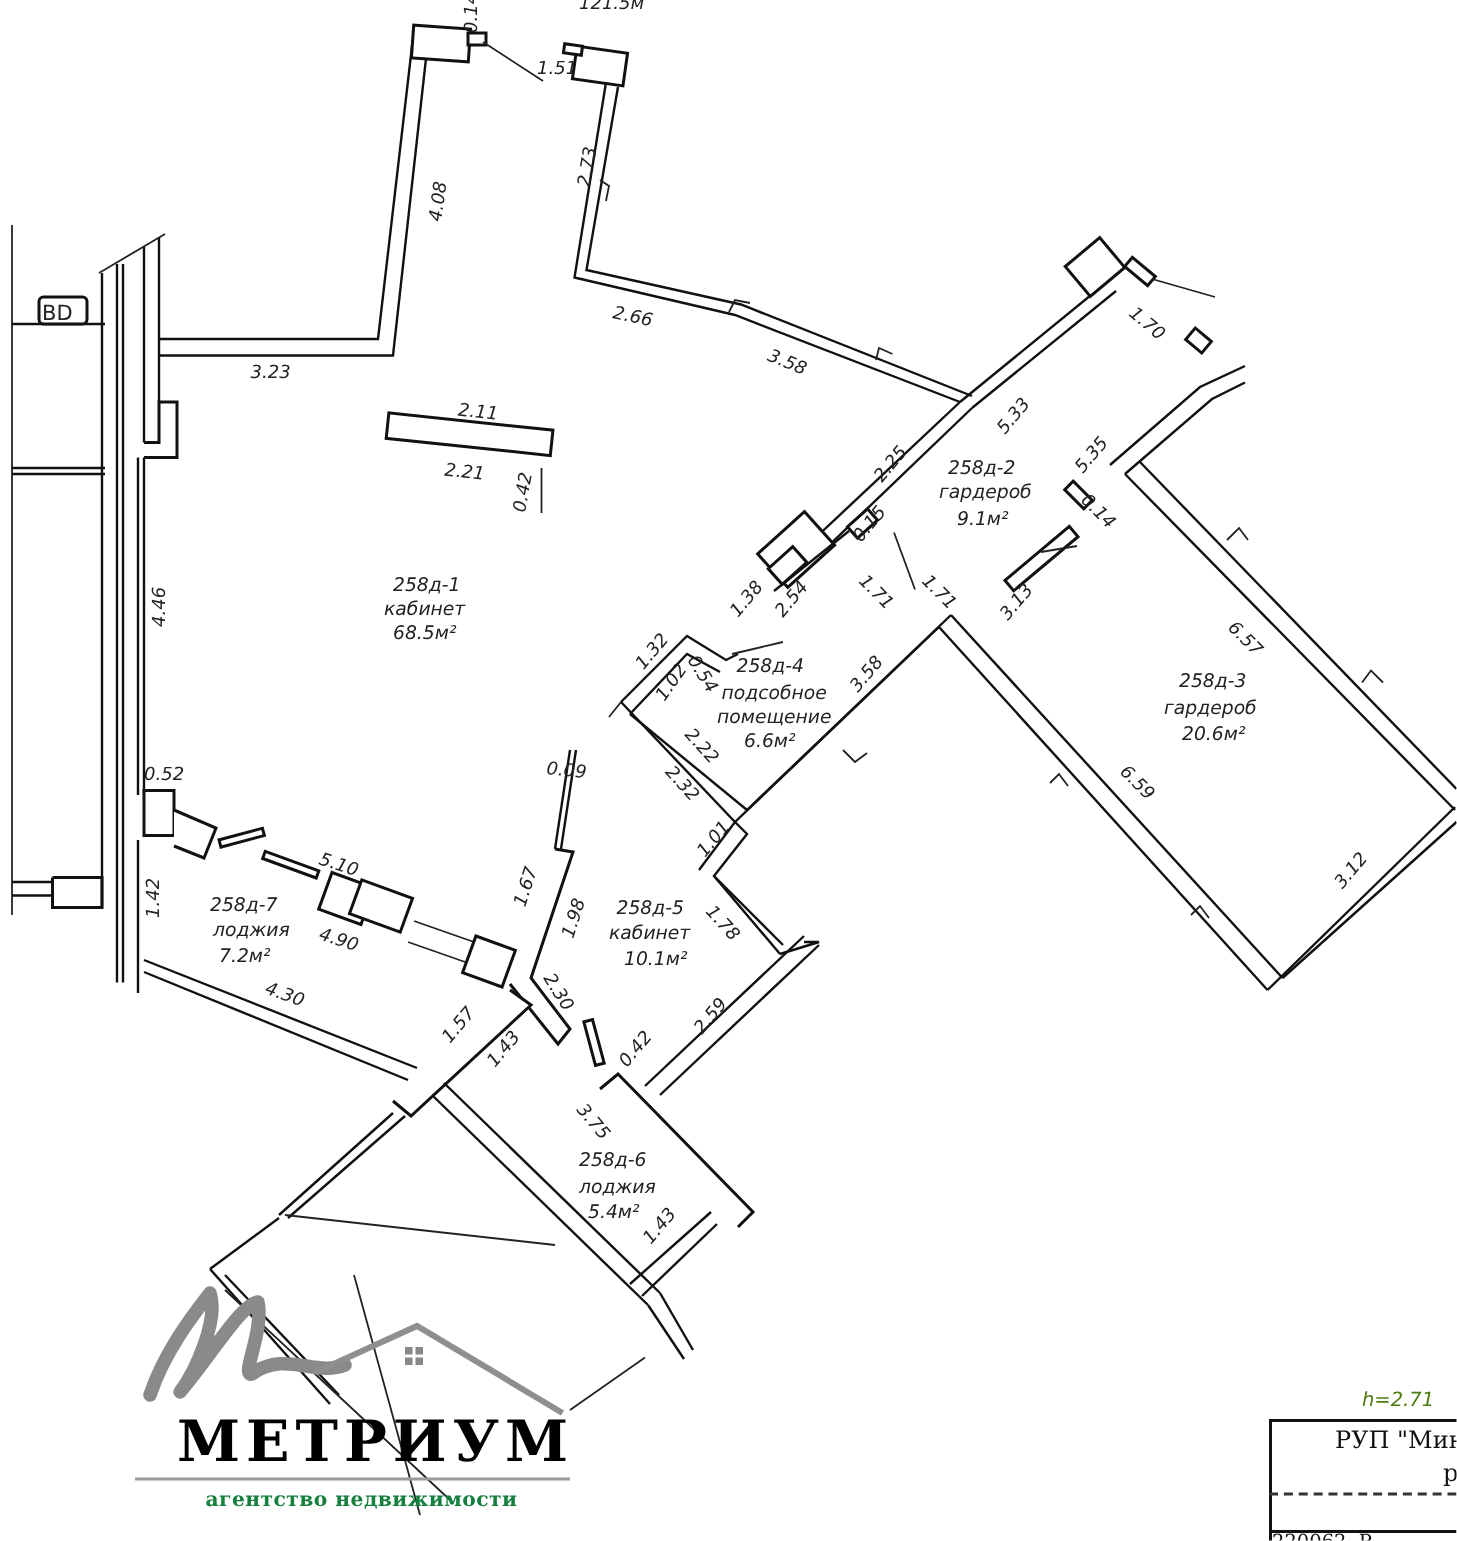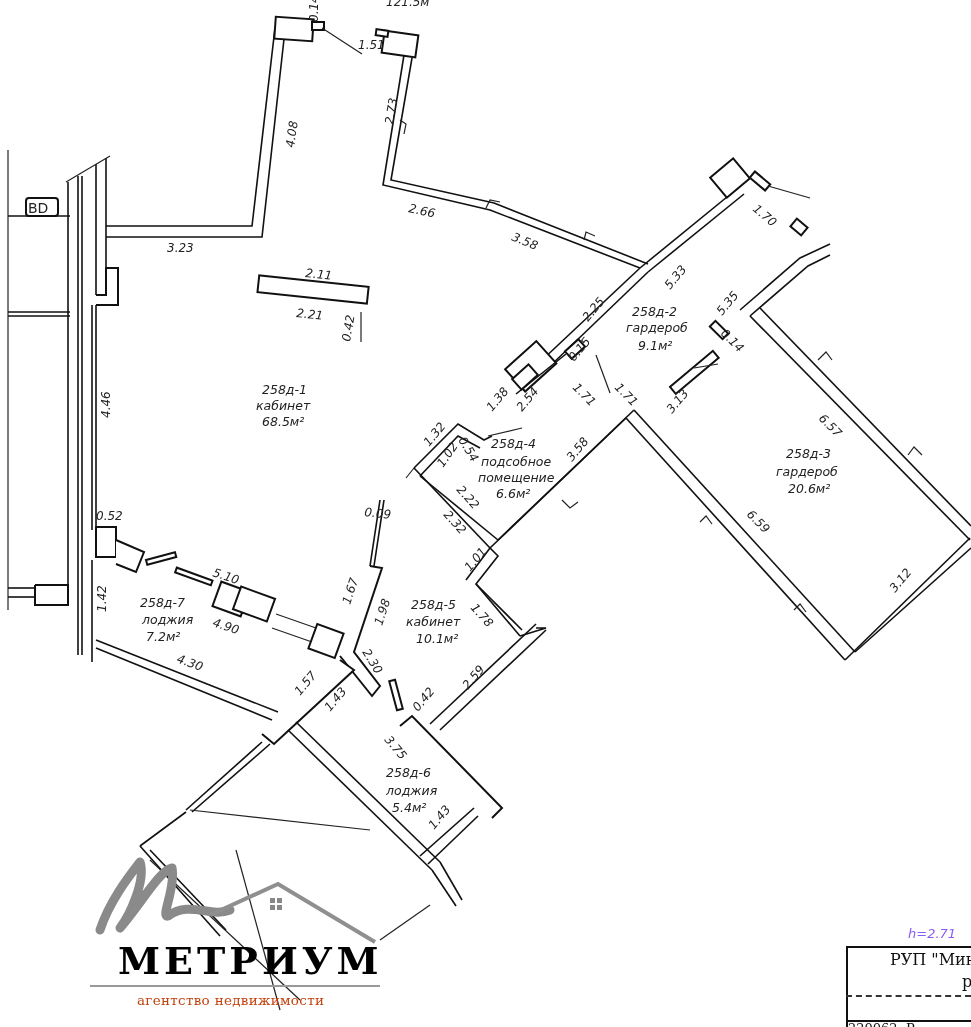--- a/index.html
+++ b/index.html
@@ -6,24 +6,24 @@
   body { width:971px; height:1027px; position:relative; overflow:hidden; font-family:"DejaVu Sans", sans-serif; }
   #plan { position:absolute; left:0; top:0; width:971px; height:1027px; }
   .wall { fill:#ffffff; stroke:#111; stroke-width:2; }
   .wallthin { fill:none; stroke:#111; stroke-width:1.6; }
   .line { fill:none; stroke:#222; stroke-width:1.2; }
   .dim { font-family:"DejaVu Sans", sans-serif; font-style:italic; font-size:12px; fill:#222; }
   .room { font-family:"DejaVu Sans", sans-serif; font-style:italic; font-size:12.5px; fill:#222; }
   .logo-mark { fill:none; stroke:#8a8a8a; stroke-width:9; stroke-linecap:round; stroke-linejoin:round; }
   .logo-roof { fill:none; stroke:#8f8f8f; stroke-width:4; }
   .logo-title { position:absolute; left:118px; top:938px; font-family:"DejaVu Serif", serif; font-size:38px; letter-spacing:4px; color:#000000; font-weight:bold; }
-  .logo-sub { position:absolute; left:137px; top:992px; font-family:"DejaVu Serif", serif; font-size:13.5px; color:#c2410c; letter-spacing:0.3px; }
+  .logo-sub { position:absolute; left:137px; top:992px; font-family:"DejaVu Serif", serif; font-size:13.5px; color:#15803d; letter-spacing:0.3px;font-weight:bold; }
   .logo-rule { position:absolute; left:90px; top:985px; width:290px; height:2px; background:#999; }
   .stamp { position:absolute; left:846px; top:946px; width:140px; height:90px; border-left:2px solid #111; border-top:2px solid #111; }
-  .stamp-h { position:absolute; left:908px; top:926px; font-family:"DejaVu Sans", sans-serif; font-style:italic; font-size:13px; color:#8b5cf6; }
+  .stamp-h { position:absolute; left:908px; top:926px; font-family:"DejaVu Sans", sans-serif; font-style:italic; font-size:13px; color:#4d7c0f; }
   .stamp-line1 { position:absolute; left:890px; top:950px; font-family:"DejaVu Serif", serif; font-size:16px; color:#111; white-space:nowrap; }
   .stamp-line2 { position:absolute; left:962px; top:972px; font-family:"DejaVu Serif", serif; font-size:16px; color:#111; }
   .stamp-dash { position:absolute; left:846px; top:995px; width:125px; border-top:2px dashed #333; }
   .stamp-rule { position:absolute; left:846px; top:1020px; width:125px; border-top:2px solid #111; }
   .stamp-line3 { position:absolute; left:848px; top:1021px; font-family:"DejaVu Serif", serif; font-size:13px; color:#111; white-space:nowrap; }
 </style>
 </head>
 <body>
 
 <svg id="plan" viewBox="0 0 971 1027" xmlns="http://www.w3.org/2000/svg">

